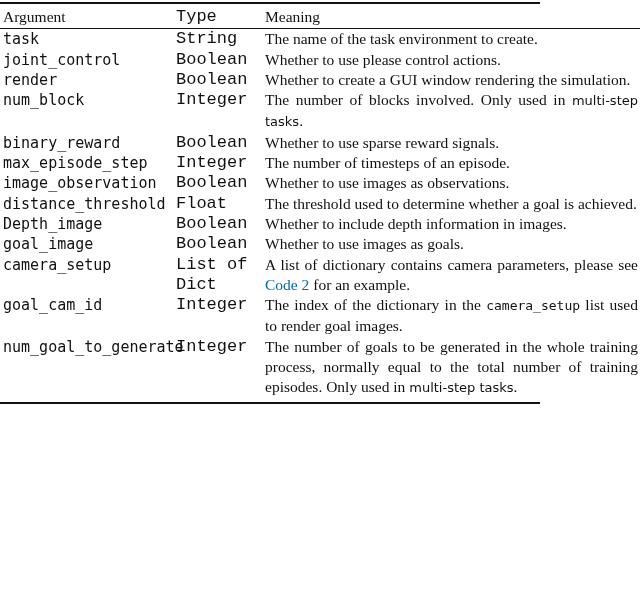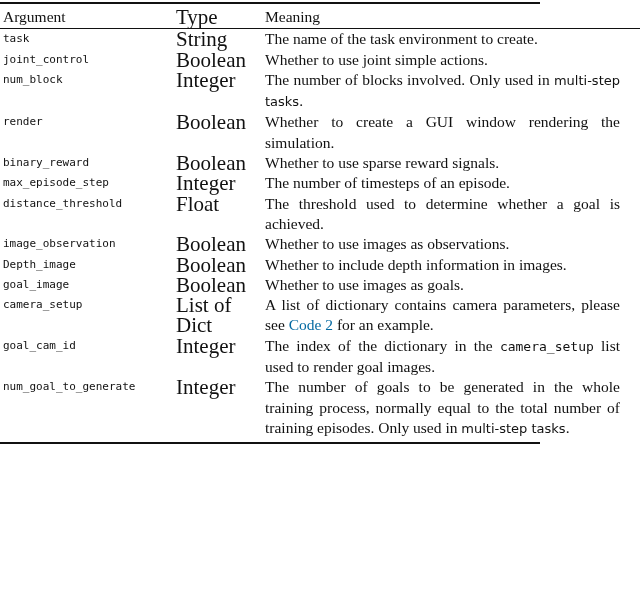--- a/index.html
+++ b/index.html
@@ -52,33 +52,33 @@
     }
     th {
       font-family: "Liberation Serif", "DejaVu Serif", serif;
       font-size: 15.5px;
       padding-top: 3px;
       padding-bottom: 1px;
     }
     th.h-arg, td.arg { padding-left: 3px; }
     td.arg {
       font-family: "DejaVu Sans Mono", "Liberation Mono", monospace;
-      font-size: 11px;
+      font-size: 15px;
       white-space: nowrap;
       overflow: visible;
     }
     td.type, th.h-type {
-      font-family: Liberation Serif, serif;
-      font-size: 21px;
+      font-family: Liberation Mono, monospace;
+      font-size: 17px;
     }
     td.mean, th.h-mean {
       font-family: "Liberation Serif", "DejaVu Serif", serif;
       font-size: 15.5px;
       text-align: justify;
-      padding-right: 20px;
+      padding-right: 2px;
     }
     tbody tr:first-child td { padding-top: 2px; }
     .sans {
       font-family: "DejaVu Sans", "Liberation Sans", sans-serif;
       font-size: 13px;
     }
     .mono {
       font-family: "DejaVu Sans Mono", "Liberation Mono", monospace;
       font-size: 13px;
     }
@@ -114,57 +114,57 @@
 
       <tr>
         <td class="arg">task</td>
         <td class="type">String</td>
         <td class="mean"><span>The name of the task environment to create.</span></td>
       </tr>
 
       <tr>
         <td class="arg">joint_control</td>
         <td class="type">Boolean</td>
-        <td class="mean"><span>Whether to use joint simple actions.</span></td>
+        <td class="mean"><span>Whether to use please control actions.</span></td>
+      </tr>
+
+      <tr>
+        <td class="arg">render</td>
+        <td class="type">Boolean</td>
+        <td class="mean"><span>Whether to create a GUI window rendering the simulation.</span></td>
       </tr>
 
       <tr>
         <td class="arg">num_block</td>
         <td class="type">Integer</td>
         <td class="mean"><span>The number of blocks involved. Only used in </span><span class="sans">multi-step tasks</span><span>.</span></td>
       </tr>
 
       <tr>
-        <td class="arg">render</td>
-        <td class="type">Boolean</td>
-        <td class="mean"><span>Whether to create a GUI window rendering the simulation.</span></td>
-      </tr>
-
-      <tr>
         <td class="arg">binary_reward</td>
         <td class="type">Boolean</td>
         <td class="mean"><span>Whether to use sparse reward signals.</span></td>
       </tr>
 
       <tr>
         <td class="arg">max_episode_step</td>
         <td class="type">Integer</td>
         <td class="mean"><span>The number of timesteps of an episode.</span></td>
+      </tr>
+
+      <tr>
+        <td class="arg">image_observation</td>
+        <td class="type">Boolean</td>
+        <td class="mean"><span>Whether to use images as observations.</span></td>
       </tr>
 
       <tr>
         <td class="arg">distance_threshold</td>
         <td class="type">Float</td>
         <td class="mean"><span>The threshold used to determine whether a goal is achieved.</span></td>
-      </tr>
-
-      <tr>
-        <td class="arg">image_observation</td>
-        <td class="type">Boolean</td>
-        <td class="mean"><span>Whether to use images as observations.</span></td>
       </tr>
 
       <tr>
         <td class="arg">Depth_image</td>
         <td class="type">Boolean</td>
         <td class="mean"><span>Whether to include depth information in images.</span></td>
       </tr>
 
       <tr>
         <td class="arg">goal_image</td>

